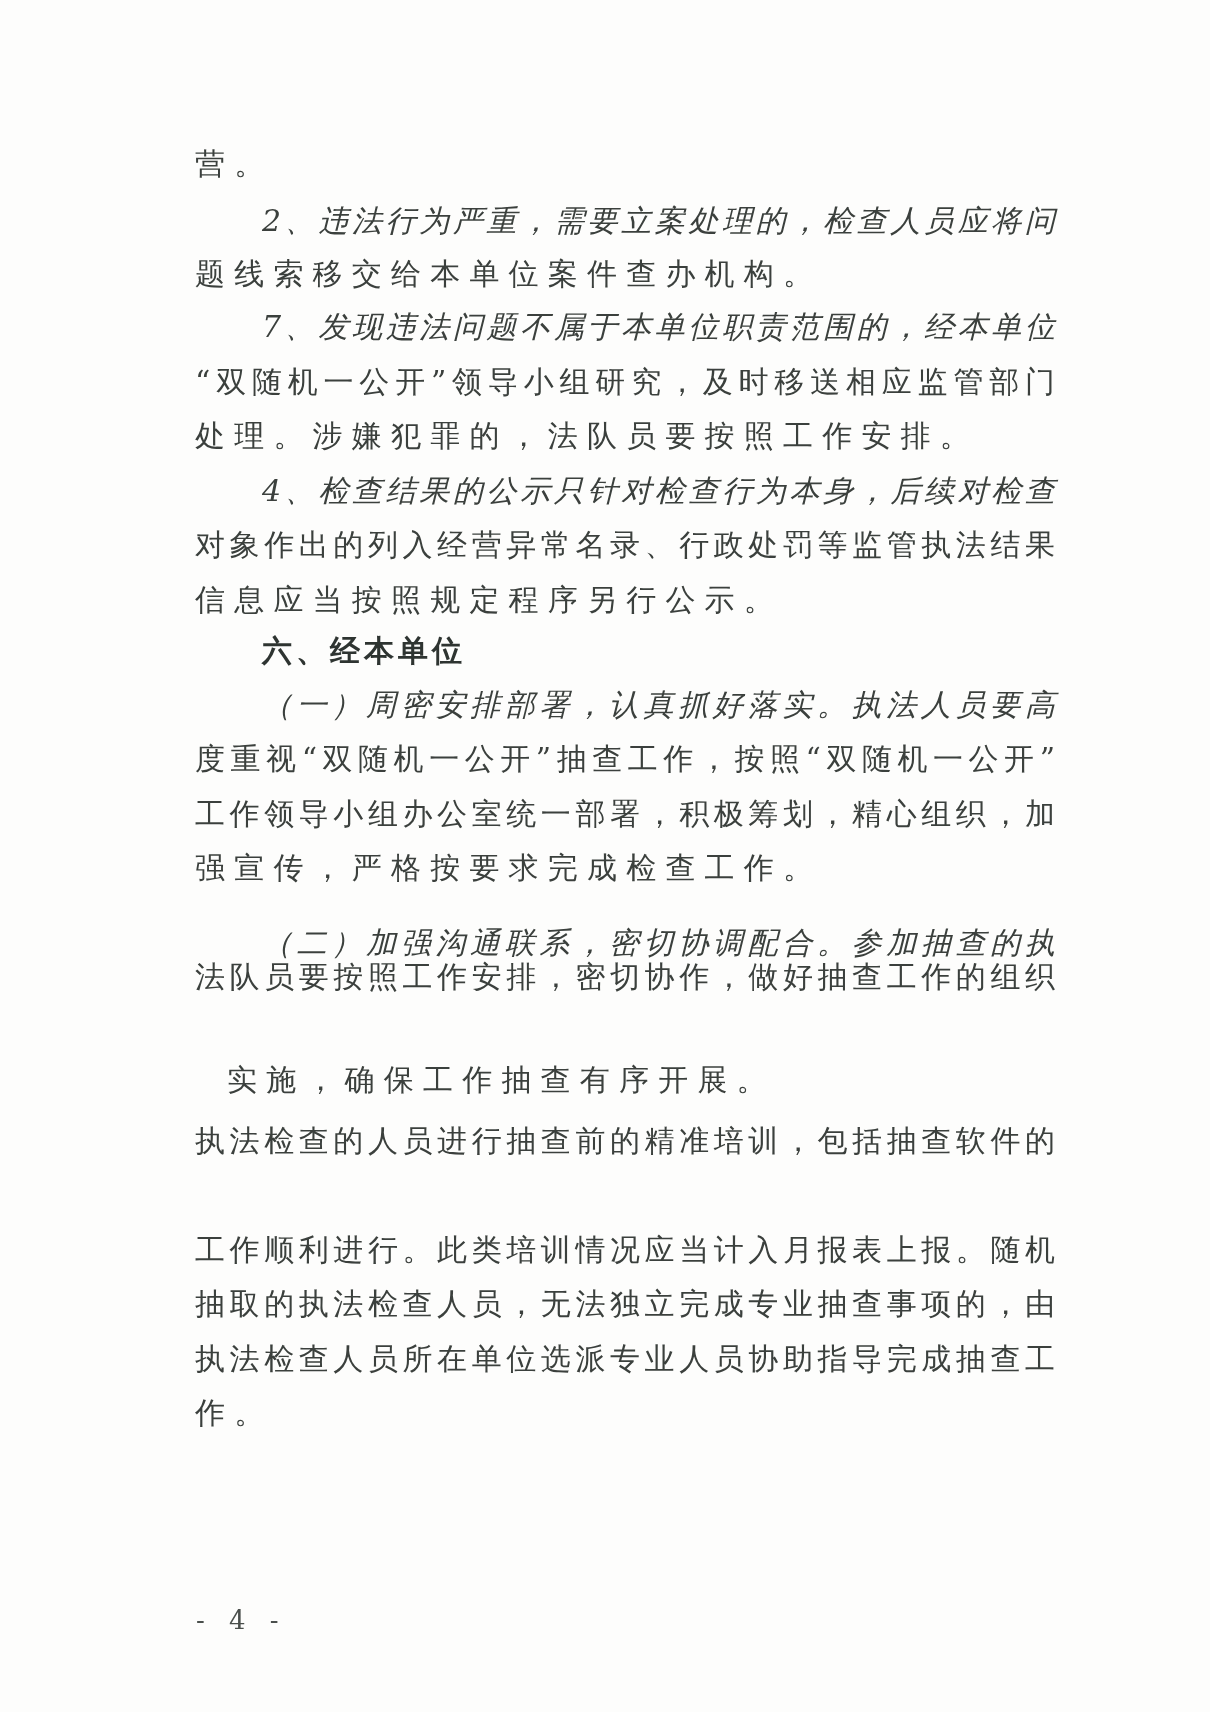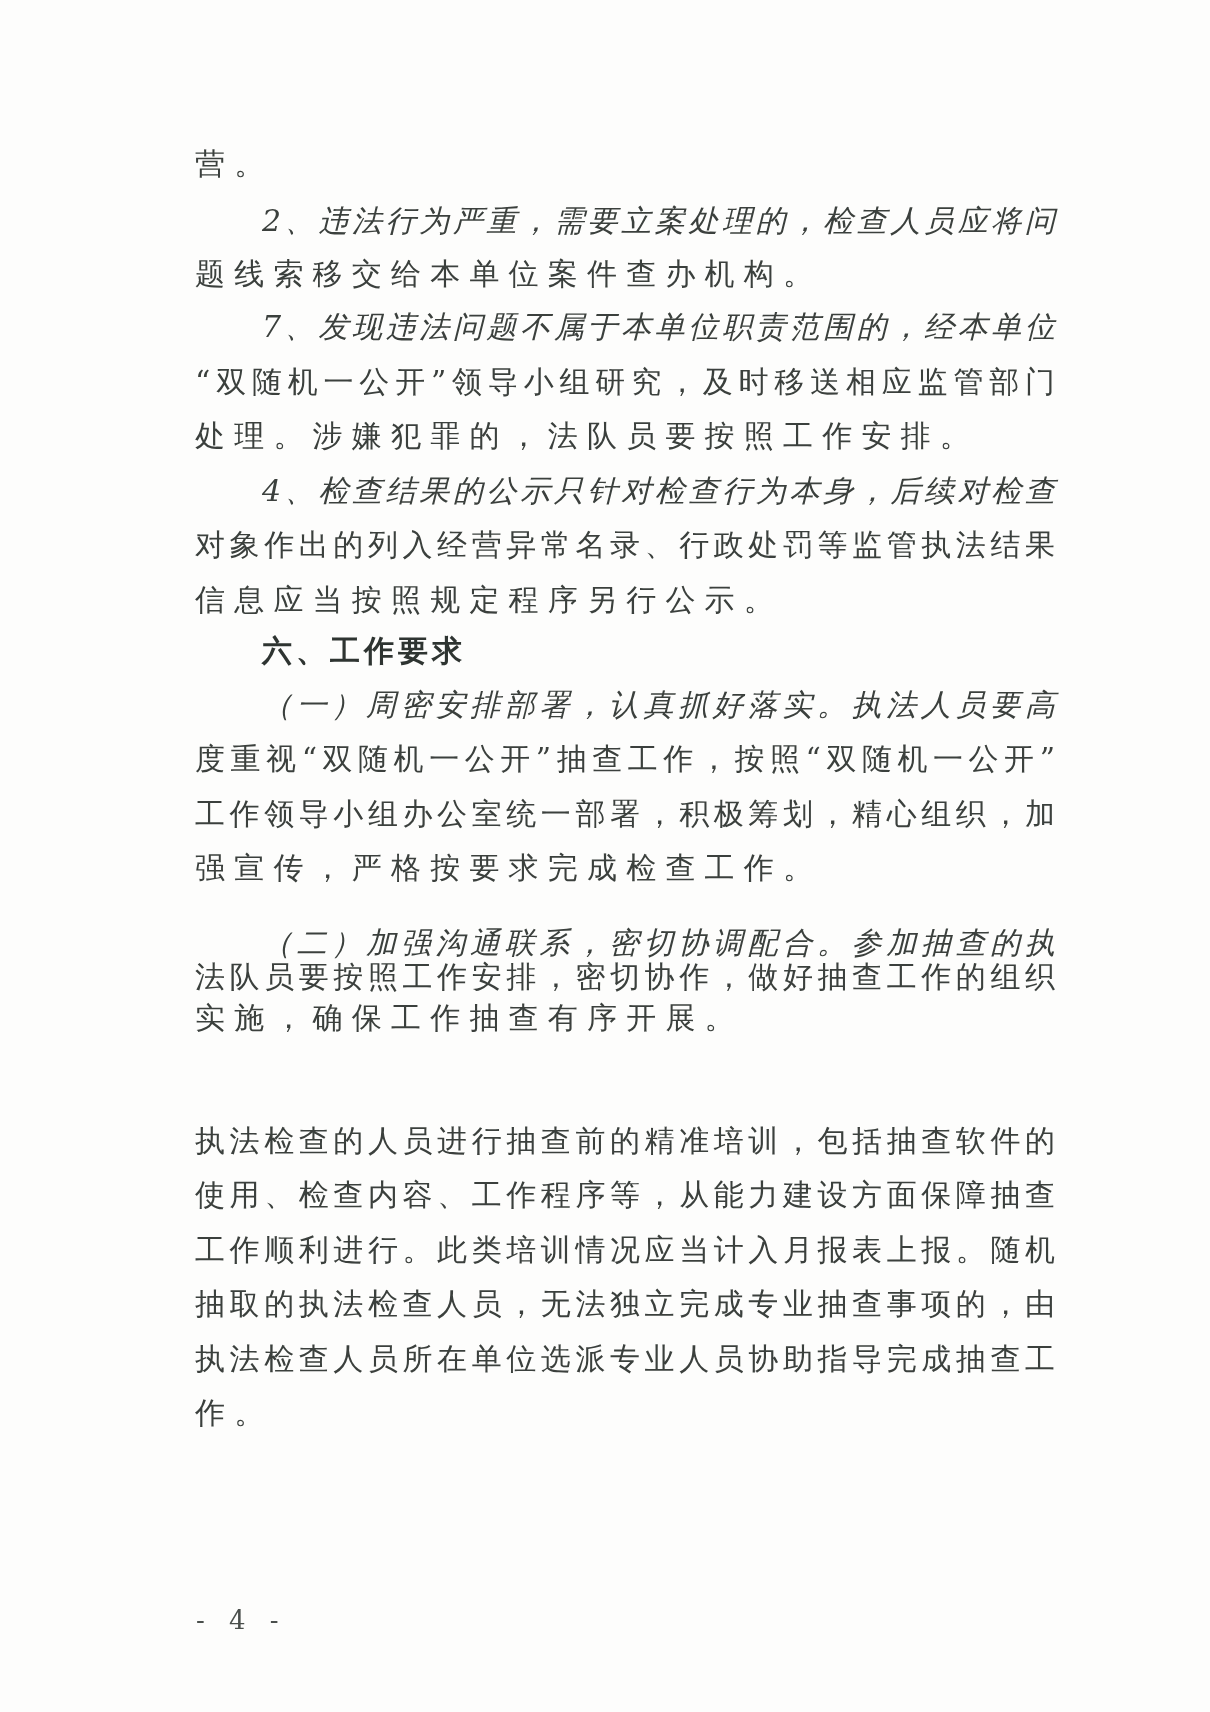--- a/index.html
+++ b/index.html
@@ -74,32 +74,31 @@
   <div class="line" style="top:244px;">题线索移交给本单位案件查办机构。</div>
 
   <div class="line indent justify" style="top:297px; width:793px;">7、发现违法问题不属于本单位职责范围的，经本单位</div>
   <div class="line justify" style="top:352px; width:860px;">“双随机一公开”领导小组研究，及时移送相应监管部门</div>
   <div class="line" style="top:406px;">处理。涉嫌犯罪的，法队员要按照工作安排。</div>
 
   <div class="line indent justify" style="top:461px; width:793px;">4、检查结果的公示只针对检查行为本身，后续对检查</div>
   <div class="line justify" style="top:515px; width:860px;">对象作出的列入经营异常名录、行政处罚等监管执法结果</div>
   <div class="line" style="top:570px;">信息应当按照规定程序另行公示。</div>
 
-  <div class="heading" style="top:621px;">六、工作要求</div>
+  <div class="heading" style="top:621px;">六、经本单位</div>
 
   <div class="line indent justify" style="top:675px; width:793px;">（一）周密安排部署，认真抓好落实。执法人员要高</div>
   <div class="line justify" style="top:729px; width:860px;">度重视“双随机一公开”抽查工作，按照“双随机一公开”</div>
   <div class="line justify" style="top:784px; width:860px;">工作领导小组办公室统一部署，积极筹划，精心组织，加</div>
   <div class="line" style="top:838px;">强宣传，严格按要求完成检查工作。</div>
 
   <div class="line indent justify" style="top:913px; width:793px;">（二）加强沟通联系，密切协调配合。参加抽查的执</div>
   <div class="line justify" style="top:947px; width:860px;">法队员要按照工作安排，密切协作，做好抽查工作的组织</div>
-  <div class="line" style="top:988px;">实施，确保工作抽查有序开展。</div>
+  <div class="line" style="top:1050px;margin-left:32px;">实施，确保工作抽查有序开展。</div>
 
   <div class="line justify" style="top:1111px; width:860px;">执法检查的人员进行抽查前的精准培训，包括抽查软件的</div>
-  <div class="line justify" style="top:1165px; width:860px;">使用、检查内容、工作程序等，从能力建设方面保障抽查</div>
   <div class="line justify" style="top:1220px; width:860px;">工作顺利进行。此类培训情况应当计入月报表上报。随机</div>
   <div class="line justify" style="top:1274px; width:860px;">抽取的执法检查人员，无法独立完成专业抽查事项的，由</div>
   <div class="line justify" style="top:1329px; width:860px;">执法检查人员所在单位选派专业人员协助指导完成抽查工</div>
   <div class="line" style="top:1383px;">作。</div>
 
   <div class="page-number">- 4 -</div>
 </div>
 
 </body></html>

